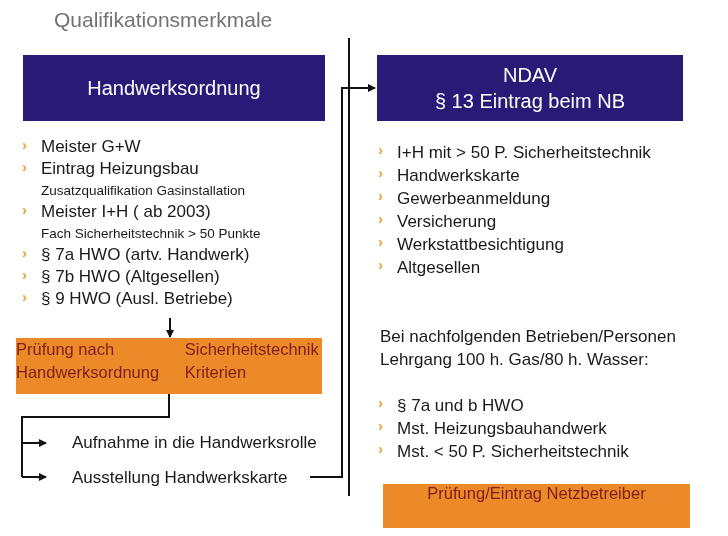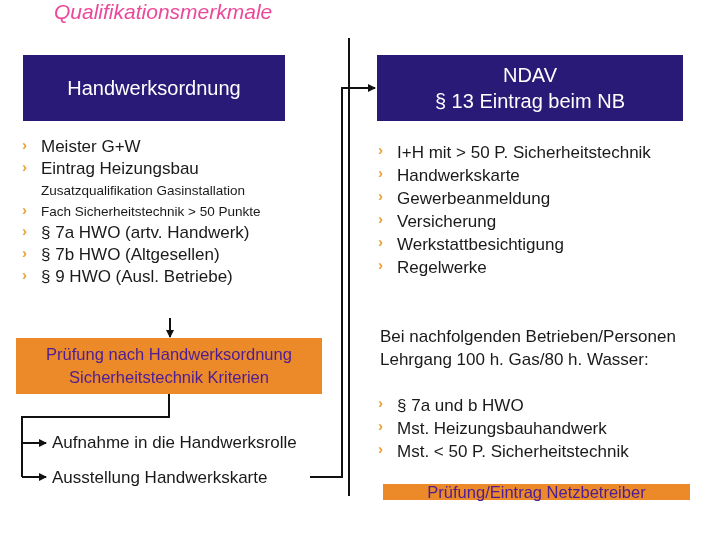--- a/index.html
+++ b/index.html
@@ -4,62 +4,61 @@
 <style>
   html, body { margin: 0; padding: 0; }
   body {
     width: 728px; height: 536px; position: relative; overflow: hidden;
     background: #ffffff;
     font-family: "Liberation Sans", sans-serif;
     color: #1a1a1a;
   }
   .abs { position: absolute; }
   .title {
-    left: 54px; top: 0; font-size: 21px; color: #ec4899;
+    left: 54px; top: 8px; font-size: 21px; color: #737373;
     white-space: nowrap;
-    font-style: italic;
   }
   .header-box {
     background: #2a1a78; color: #ffffff; text-align: center;
     font-size: 20px; line-height: 26px; box-sizing: border-box;
     display: flex; flex-direction: column; justify-content: center;
   }
-  .hwo-box { left: 23px; top: 55px; width: 262px; height: 66px; }
+  .hwo-box { left: 23px; top: 55px; width: 302px; height: 66px; }
   .ndav-box { left: 377px; top: 55px; width: 306px; height: 66px; }
   .list { margin: 0; padding: 0; list-style: none; }
   .list li { position: relative; padding-left: 19px; white-space: nowrap; }
   .bullet {
     position: absolute; left: 0; top: 0; color: #e8a33c;
     font-weight: bold; font-size: 15px;
   }
   .main { font-size: 17px; line-height: 22px; display: block; }
   .sub { font-size: 13.5px; line-height: 21px; display: block; }
   .left-list { left: 22px; top: 136px; }
   .right-list { left: 378px; top: 141px; }
   .right-list .main { line-height: 23px; }
   .info-text {
     left: 380px; top: 325px; font-size: 17px; line-height: 23px;
     white-space: nowrap;
   }
   .info-list { left: 378px; top: 394px; }
   .info-list .main { line-height: 23px; }
   .orange-box {
-    background: #ec8a2a; color: #4c1d95; text-align: center;
-    box-sizing: border-box; display: flex; flex-direction: column;
+    background: #ec8a2a; color: #7f1d1d; text-align: left;
+    box-sizing: border-box; display: flex; flex-direction: row;
     justify-content: center;
   }
   .pruefung-box {
     left: 16px; top: 338px; width: 306px; height: 56px;
     font-size: 16.5px; line-height: 23px;
   }
   .netz-box {
-    left: 383px; top: 484px; width: 307px; height: 16px;
+    left: 383px; top: 484px; width: 307px; height: 44px;
     font-size: 16.5px;
   }
-  .flow-text { font-size: 17px; white-space: nowrap; }
+  .flow-text { font-size: 17px; white-space: nowrap; margin-left: 20px; }
   .aufnahme { left: 52px; top: 433px; }
   .ausstellung { left: 52px; top: 468px; }
   svg.lines { position: absolute; left: 0; top: 0; pointer-events: none; }
 </style>
 </head>
 <body>
 
 <div class="abs title">Qualifikationsmerkmale</div>
 
 <div class="abs header-box hwo-box">
@@ -76,20 +75,21 @@
     <span class="bullet">›</span>
     <span class="main">Meister G+W</span>
   </li>
   <li>
     <span class="bullet">›</span>
     <span class="main">Eintrag Heizungsbau</span>
     <span class="sub">Zusatzqualifikation Gasinstallation</span>
   </li>
   <li>
     <span class="bullet">›</span>
+    <span class="main">Meister I+H ( ab 2003)</span>
     <span class="sub">Fach Sicherheitstechnik &gt; 50 Punkte</span>
   </li>
   <li>
     <span class="bullet">›</span>
     <span class="main">§ 7a HWO (artv. Handwerk)</span>
   </li>
   <li>
     <span class="bullet">›</span>
     <span class="main">§ 7b HWO (Altgesellen)</span>
   </li>
@@ -123,21 +123,21 @@
   <li>
     <span class="bullet">›</span>
     <span class="main">Versicherung</span>
   </li>
   <li>
     <span class="bullet">›</span>
     <span class="main">Werkstattbesichtigung</span>
   </li>
   <li>
     <span class="bullet">›</span>
-    <span class="main">Regelwerke</span>
+    <span class="main">Altgesellen</span>
   </li>
 </ul>
 
 <div class="abs info-text">
   <div>Bei nachfolgenden Betrieben/Personen</div>
   <div>Lehrgang 100 h. Gas/80 h. Wasser:</div>
 </div>
 
 <ul class="abs list info-list">
   <li>

